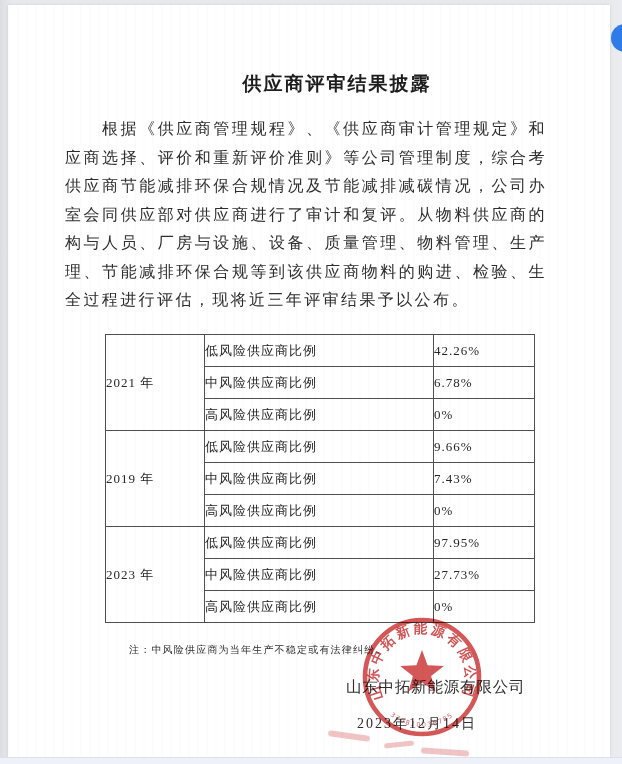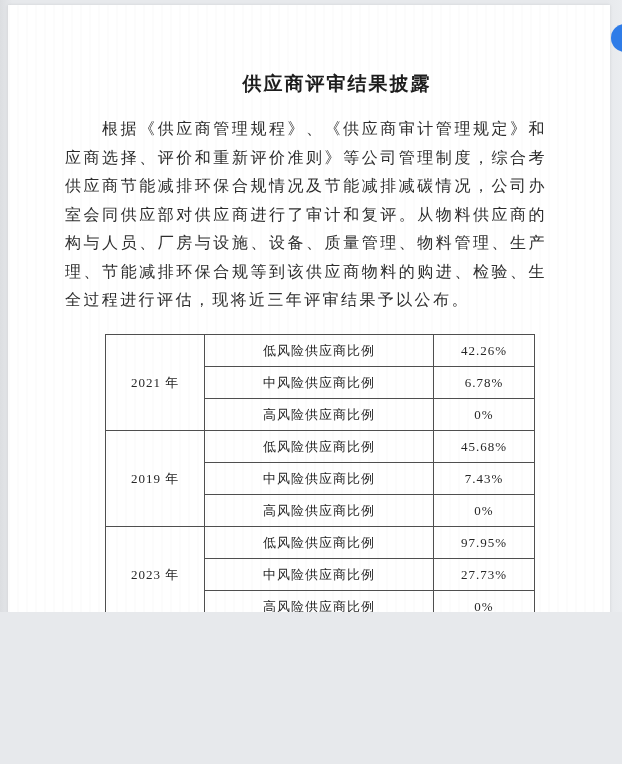--- a/index.html
+++ b/index.html
@@ -1,38 +1,38 @@
 <!DOCTYPE html>
 <html><head>
 <meta charset="utf-8">
 <style>
   * { margin:0; padding:0; box-sizing:border-box; }
   html,body { width:622px; height:764px; }
   body { font-family:"Liberation Serif","DejaVu Serif",serif; background:#e7e9ec; overflow:hidden; }
 
-  .viewport { position:relative; width:622px; height:612px; overflow:hidden;
+  .viewport { position:relative; width:622px; height:764px; overflow:hidden;
     background:linear-gradient(90deg,#dcdee1 0,#e7e9ec 12px,#e7e9ec 606px,#ebedf0 622px); }
 
   .page { position:absolute; left:8px; top:5px; width:602px; height:752px;
     background:#ffffff;
     background-image:repeating-linear-gradient(90deg, rgba(0,0,0,0.012) 0 2px, rgba(255,255,255,0) 2px 9px);
     box-shadow:0 0 3px rgba(0,0,0,0.10); color:#2b2b2b; }
 
   .doc-title { position:absolute; left:0; top:66px; width:100%; text-align:center;
     transform:translateX(28px); font-size:19px; font-weight:bold; letter-spacing:2px; color:#1d1d1d; }
 
   .paragraph { position:absolute; left:57px; top:110px; width:482px;
     font-size:16px; letter-spacing:2.4px; line-height:28.6px; color:#2e2e2e; }
   .pline { display:block; text-align:justify; text-align-last:justify; text-justify:inter-character; height:28.6px; overflow:hidden; }
   .pline.first { text-indent:37px; }
   .pline.last { text-align-last:left;font-family:Liberation Mono, monospace; }
 
   table.review { position:absolute; left:97px; top:329px; width:430px;
     border-collapse:collapse; table-layout:fixed; }
-  table.review td { border:1px solid #4f4f4f; height:32px; text-align:center; vertical-align:middle;
+  table.review td { border:1px solid #4f4f4f; height:32px; text-align:left; vertical-align:middle;
     font-size:13px; letter-spacing:1px; color:#262626; }
   td.year-cell { width:99px; font-size:13.5px; letter-spacing:0.5px;margin-top:48px; }
   td.label-cell { width:229px; letter-spacing:2.5px; }
   td.value-cell { width:101px; letter-spacing:0.5px; }
 
   .note { position:absolute; left:121px; top:638px; font-size:10px; letter-spacing:1.2px; color:#2e2e2e; white-space:nowrap; }
   .company-sign { position:absolute; left:338px; top:672px; font-size:15.5px; letter-spacing:0.8px; color:#2e2e2e; white-space:nowrap; }
   .date-line { position:absolute; left:349px; top:710px; font-size:14px; letter-spacing:2px; color:#2e2e2e; white-space:nowrap; }
 
   .seal { position:absolute; left:356px; top:611px; width:132px; height:132px;
@@ -81,21 +81,21 @@
         </tr>
         <tr>
           <td class="label-cell">高风险供应商比例</td>
           <td class="value-cell">0%</td>
         </tr>
       </tbody>
       <tbody>
         <tr>
           <td class="year-cell" rowspan="3">2019 年</td>
           <td class="label-cell">低风险供应商比例</td>
-          <td class="value-cell">45.68%</td>
+          <td class="value-cell">9.66%</td>
         </tr>
         <tr>
           <td class="label-cell">中风险供应商比例</td>
           <td class="value-cell">7.43%</td>
         </tr>
         <tr>
           <td class="label-cell">高风险供应商比例</td>
           <td class="value-cell">0%</td>
         </tr>
       </tbody>

